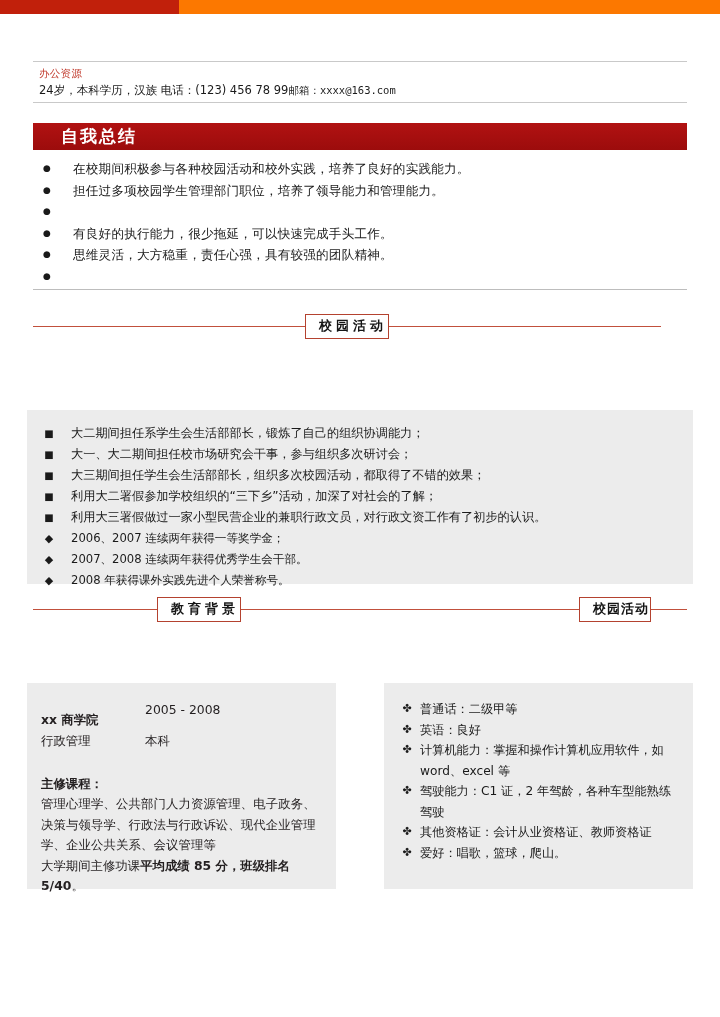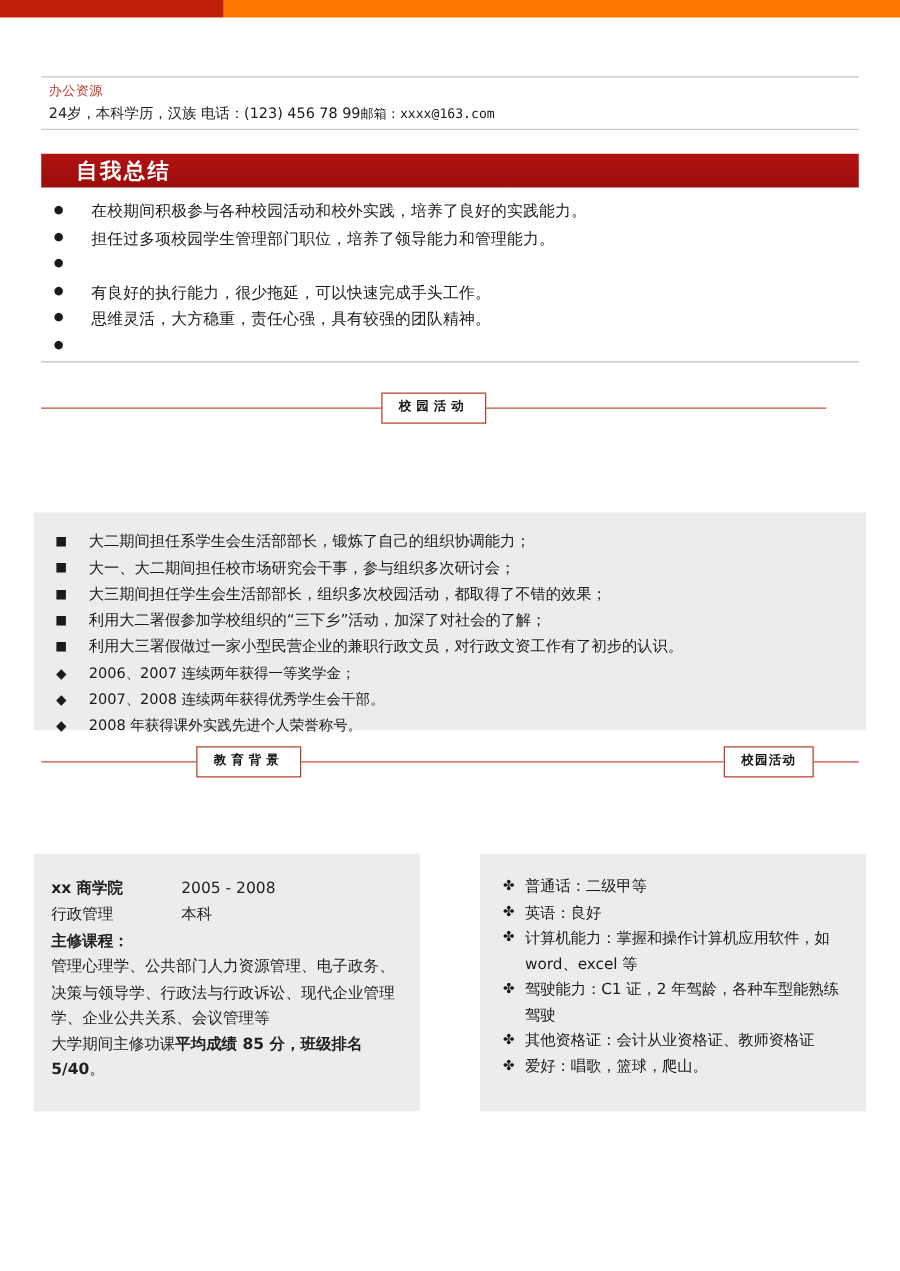--- a/index.html
+++ b/index.html
@@ -128,22 +128,22 @@
     height: 26px;
   }
   .sec-line {
     flex: 1;
     height: 1px;
     background: #c1503c;
   }
   .sec-box {
     border: 1px solid #b4422f;
     background: #ffffff;
-    padding: 2px 13px 3px 13px;
-    font-size: 10px;
+    padding: 2px 1px 3px 13px;
+    font-size: 13px;
     font-weight: bold;
     letter-spacing: 4px;
     color: #161616;
     white-space: nowrap;
     line-height: 18px;
   }
   .sec-box.tight { letter-spacing: 1px; }
 
   #campus-rule { left: 33px; top: 313px; width: 654px; }
   #campus-rule .sec-line.left { max-width: 272px; }
@@ -190,26 +190,26 @@
     height: 206px;
   }
   .edu-inner { padding: 16px 14px 0 14px; }
   .edu-row {
     display: flex;
     font-size: 12.4px;
     line-height: 21px;
   }
   .edu-col-a { width: 104px; flex: 0 0 104px; }
   .edu-col-b { flex: 1; }
-  .b { font-weight: bold; }
+  .b { font-weight: bold; margin-top: 10px; }
   .edu-courses-title {
     font-size: 12.4px;
     line-height: 21px;
     font-weight: bold;
-    margin-top: 1px;
+    margin-top: 22px;
   }
   .edu-courses {
     font-size: 12.4px;
     line-height: 20.5px;
     letter-spacing: 0.1px;
   }
   .edu-grade {
     font-size: 12.4px;
     line-height: 20.5px;
   }

